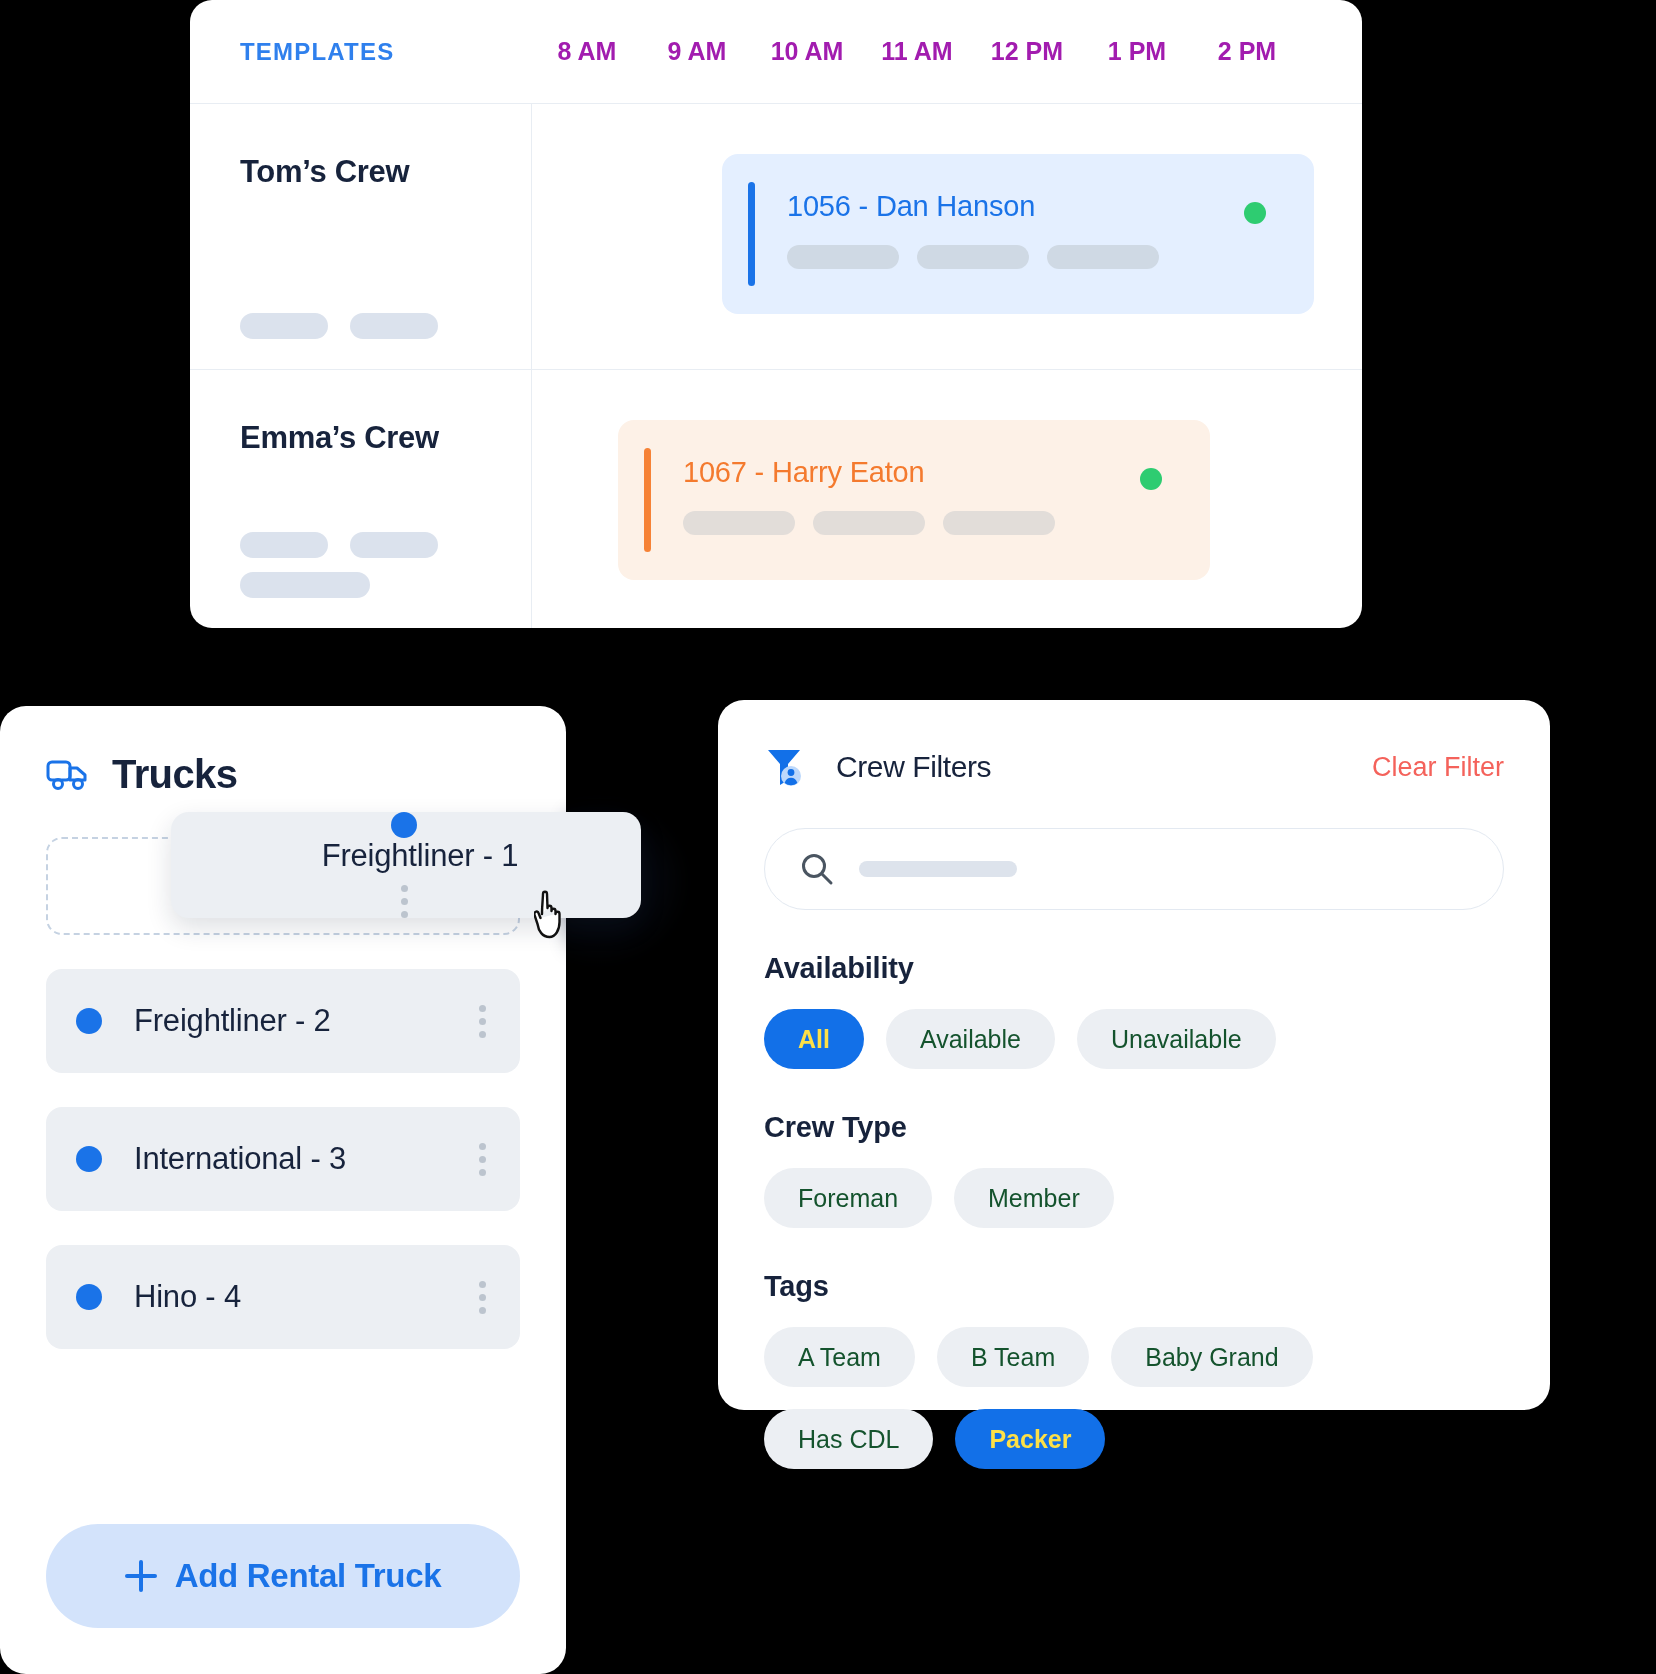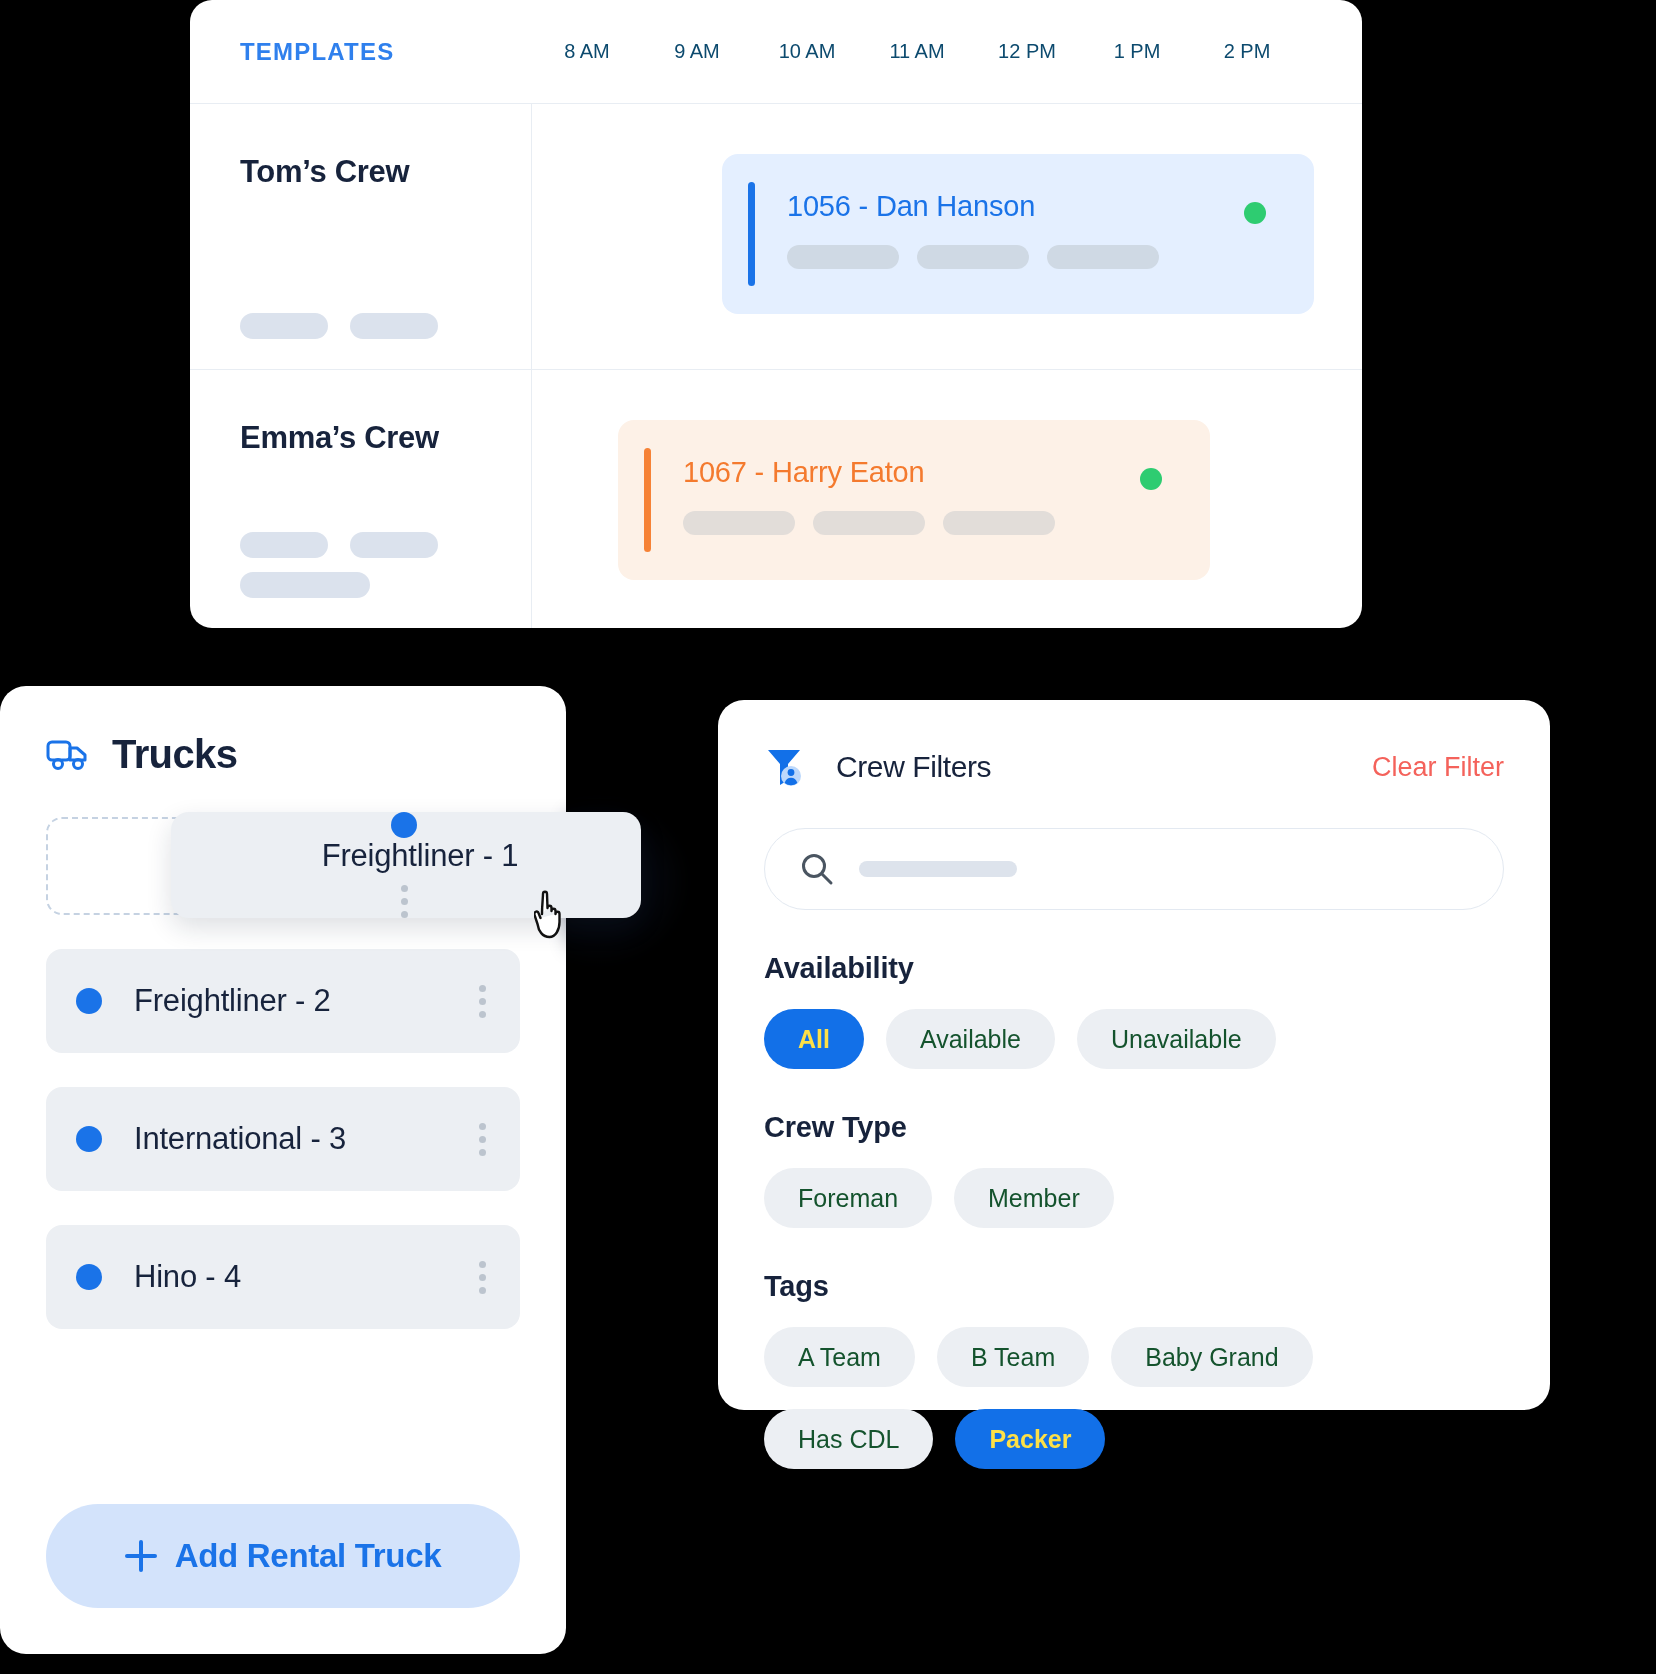--- a/index.html
+++ b/index.html
@@ -32,23 +32,23 @@
     padding-left: 50px;
     color: #2f80ed;
     font-size: 24px;
     font-weight: 700;
     letter-spacing: 1.2px;
   }
   .time-cols { flex: 1; display: flex; align-items: center; }
   .time-col {
     width: 110px;
     text-align: center;
-    color: #0c4a6e;
-    font-size: 20px;
-    font-weight: 400;
+    color: #a21caf;
+    font-size: 25px;
+    font-weight: 700;
   }
 
   .sched-row { display: flex; border-bottom: 1px solid #e8edf3; }
   .sched-row:last-child { border-bottom: none; }
   .row-tall-1 { height: 266px; }
   .row-tall-2 { height: 258px; }
 
   .crew-cell {
     width: 342px;
     border-right: 1px solid #e8edf3;
@@ -98,21 +98,21 @@
   .status-dot {
     position: absolute;
     width: 22px; height: 22px;
     border-radius: 50%;
     background: #2ecc71;
   }
 
   
   .trucks-panel {
     position: absolute;
-    left: 0px; top: 686px;
+    left: 0px; top: 706px;
     width: 566px; height: 968px;
     background: #ffffff;
     border-radius: 26px;
     padding: 46px;
   }
   .trucks-header { display: flex; align-items: center; gap: 22px; }
   .truck-icon { width: 44px; height: 34px; flex: 0 0 44px; }
   .trucks-title {
     font-size: 40px;
     font-weight: 700;

